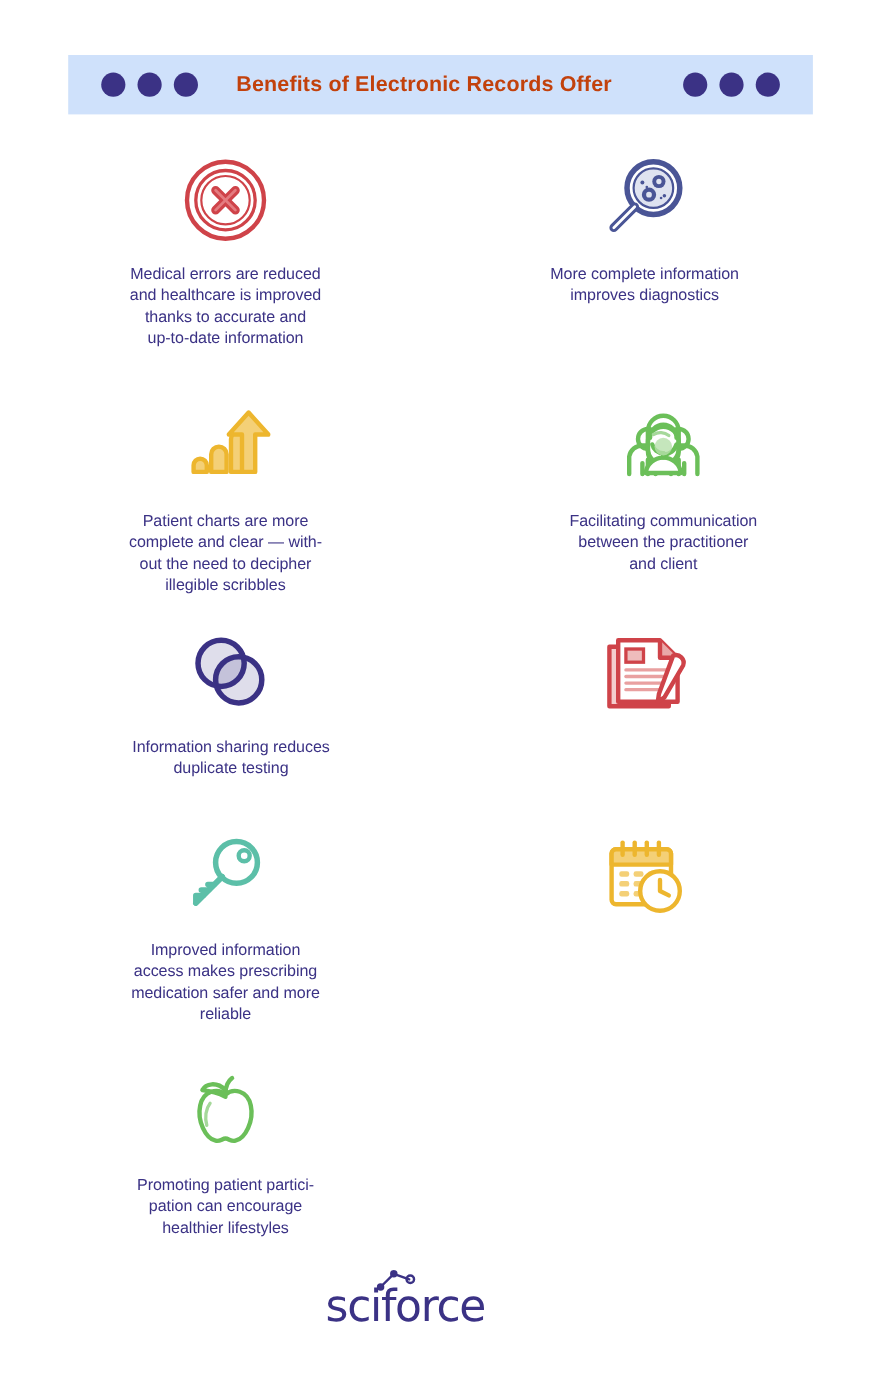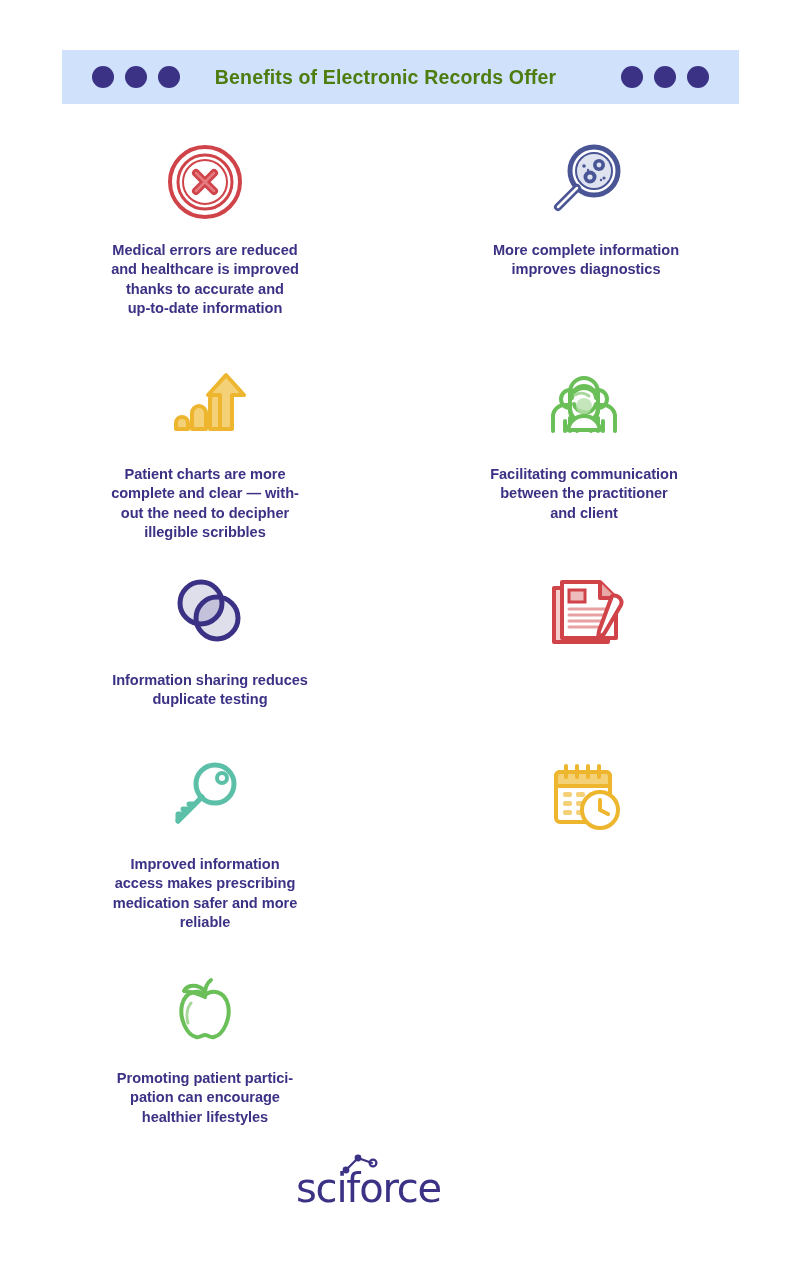--- a/index.html
+++ b/index.html
@@ -37,21 +37,21 @@
   .dot {
     width: 22px;
     height: 22px;
     border-radius: 50%;
     background: #3b3285;
     display: block;
   }
   .header-title {
     font-size: 19.5px;
     font-weight: bold;
-    color: #4d7c0f;
+    color: #c2410c;
     letter-spacing: 0.15px;
     white-space: nowrap;
     text-align: center;
     flex: 0 0 auto;
     margin: 0 6px 0 0;
     position: relative;
     left: -12px;
   }
 
   
@@ -71,21 +71,21 @@
   }
   .icon-wrap {
     height: 92px;
     display: flex;
     align-items: center;
     justify-content: center;
   }
   .cell-text {
     margin-top: 13px;
     font-size: 14.6px;
-    font-weight: bold;
+    font-weight: normal;
     line-height: 19.4px;
     color: #3b3285;
     text-align: center;
     width: 250px;
     white-space: pre-line;
     letter-spacing: -0.05px;
   }
   .cell-text.wide { width: 268px; }
 
   
@@ -234,21 +234,21 @@
           <circle cx="57" cy="40" r="1.2"></circle>
         </g>
         <path d="M33 48 L14 67" stroke="#4a5596" stroke-width="8" stroke-linecap="round" fill="none"></path>
         <path d="M33 48 L14 67" stroke="#ffffff" stroke-width="2.5" stroke-linecap="round" fill="none"></path>
       </svg>
     </div>
     <div class="cell-text">More complete information
 improves diagnostics</div>
   </div>
 
-  <div class="cell" style="left:419px; top:232px;align-items:center;">
+  <div class="cell" style="left:438px; top:232px;align-items:center;">
     <div class="icon-wrap">
       <svg width="90" height="76" viewBox="0 0 90 76" aria-hidden="true">
         <g fill="none" stroke="#6bbf59" stroke-width="4" stroke-linejoin="round" stroke-linecap="round">
           <path d="M22 31 a9 9 0 1 1 18 0 a9 9 0 0 1 -18 0 Z"></path>
           <path d="M14 63 L14 47 a12 12 0 0 1 12 -10 L36 37"></path>
           <path d="M68 31 a9 9 0 1 1 -18 0 a9 9 0 0 1 18 0 Z"></path>
           <path d="M76 63 L76 47 a12 12 0 0 0 -12 -10 L54 37"></path>
           <path d="M31 50 L31 63 M59 50 L59 63"></path>
           <path d="M33 36 a12 12 0 0 0 12 -6"></path>
           <path d="M57 36 a12 12 0 0 1 -12 -6"></path>

